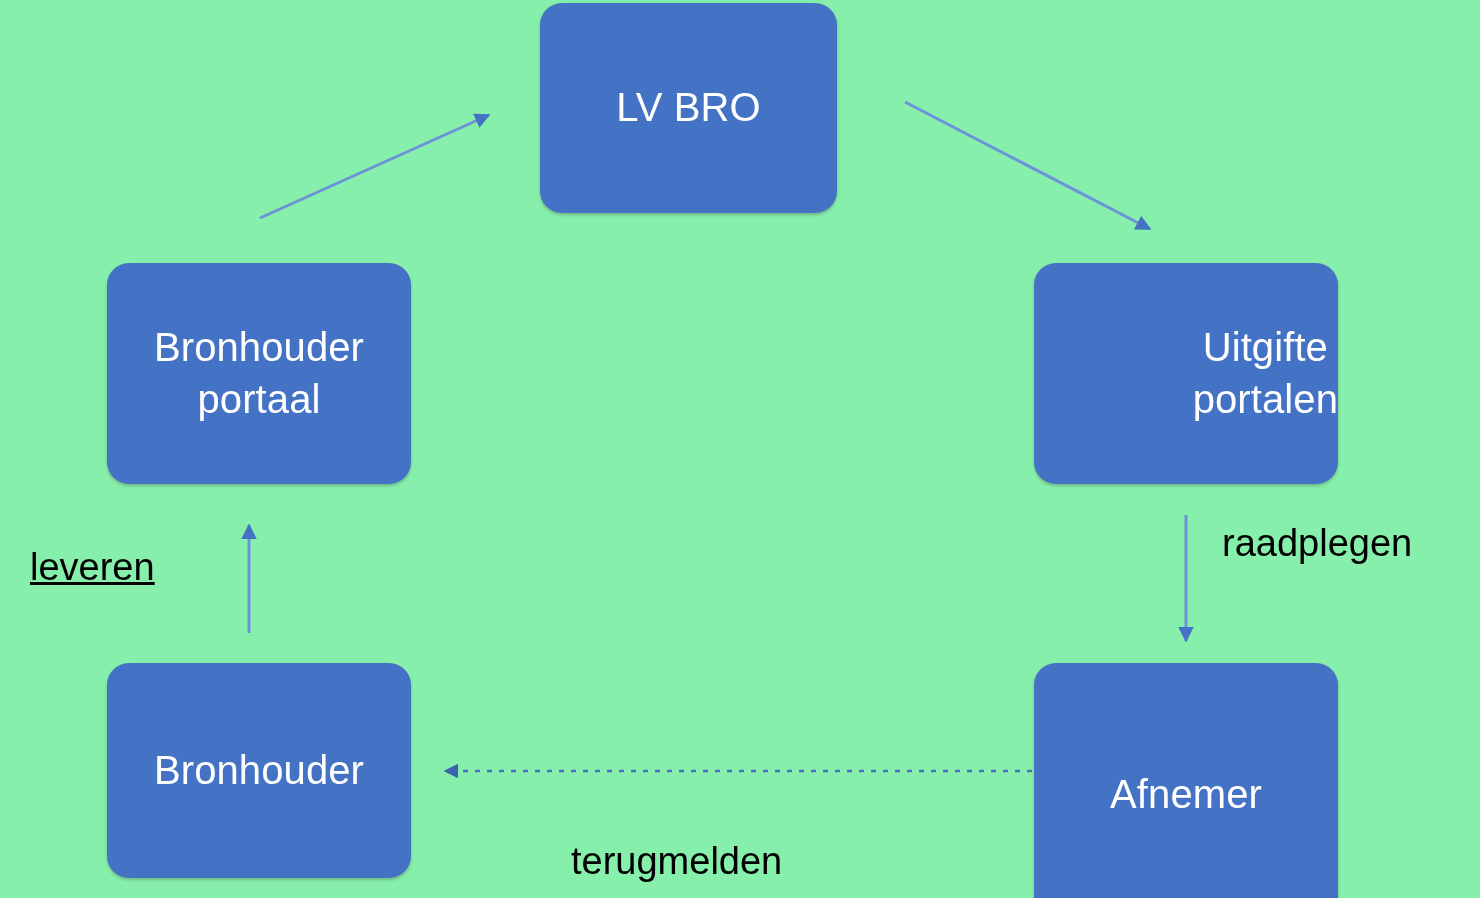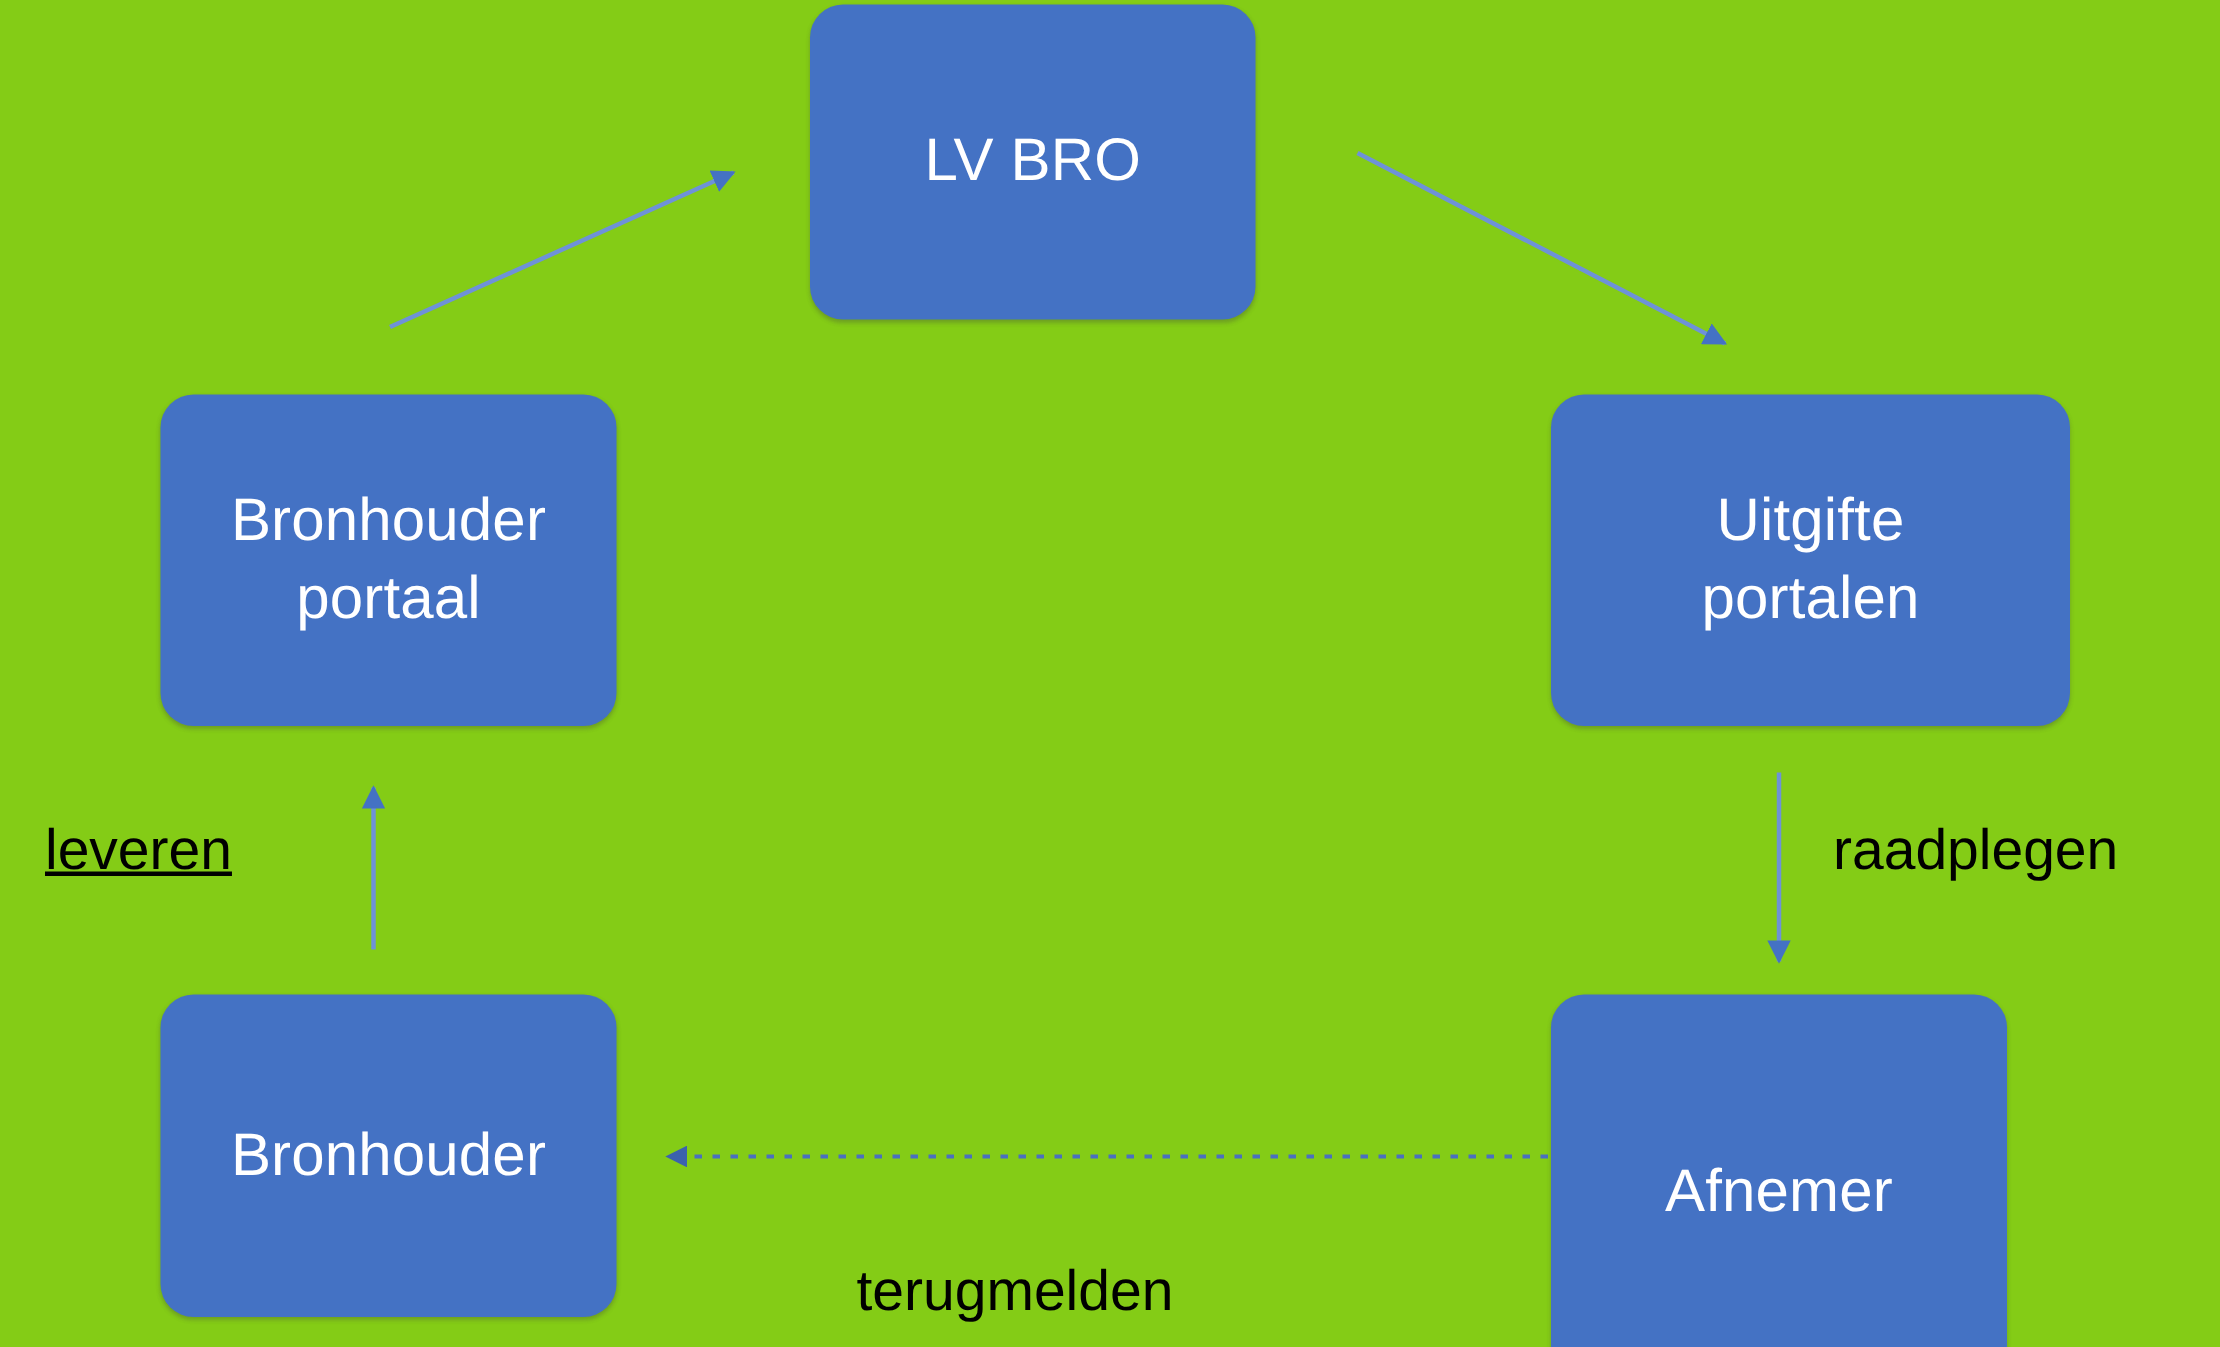--- a/index.html
+++ b/index.html
@@ -8,21 +8,21 @@
     padding: 0;
     background: #ffffff;
   }
   body {
     font-family: "Liberation Sans", sans-serif;
   }
   #canvas {
     position: relative;
     width: 1480px;
     height: 898px;
-    background: #84cc16;
+    background: #86efac;
     overflow: hidden;
   }
   #edge-layer {
     position: absolute;
     left: 0;
     top: 0;
     width: 1480px;
     height: 898px;
     pointer-events: none;
   }
@@ -49,26 +49,26 @@
     position: absolute;
     color: #000000;
     font-size: 38px;
     line-height: 1;
     white-space: nowrap;
     font-weight: 400;
   }
   
   #node-lvbro       { left: 540px; top: 3px;   width: 297px; height: 210px; }
   #node-bronportaal { left: 107px; top: 263px; width: 304px; height: 221px; }
-  #node-uitgifte    { left: 1034px;top: 263px; width: 346px; height: 221px; }
+  #node-uitgifte    { left: 1034px;top: 263px; width: 304px; height: 221px; justify-content: flex-end; }
   #node-bronhouder  { left: 107px; top: 663px; width: 304px; height: 215px; }
   #node-afnemer     { left: 1034px;top: 663px; width: 304px; height: 263px; }
   
   #label-leveren     { left: 30px;   top: 548px; text-decoration: underline; }
-  #label-raadplegen  { left: 1222px; top: 548px; }
+  #label-raadplegen  { left: 1222px; top: 524px; }
   #label-terugmelden { left: 571px;  top: 818px; margin-top: 24px; }
 </style>
 </head>
 <body>
 
 <div id="canvas">
 
   <svg id="edge-layer" viewBox="0 0 1480 898" width="1480" height="898" xmlns="http://www.w3.org/2000/svg">
     <defs>
       <marker id="arrowhead" viewBox="0 0 10 10" refX="9" refY="5" markerWidth="5.2" markerHeight="5.2" orient="auto-start-reverse">

